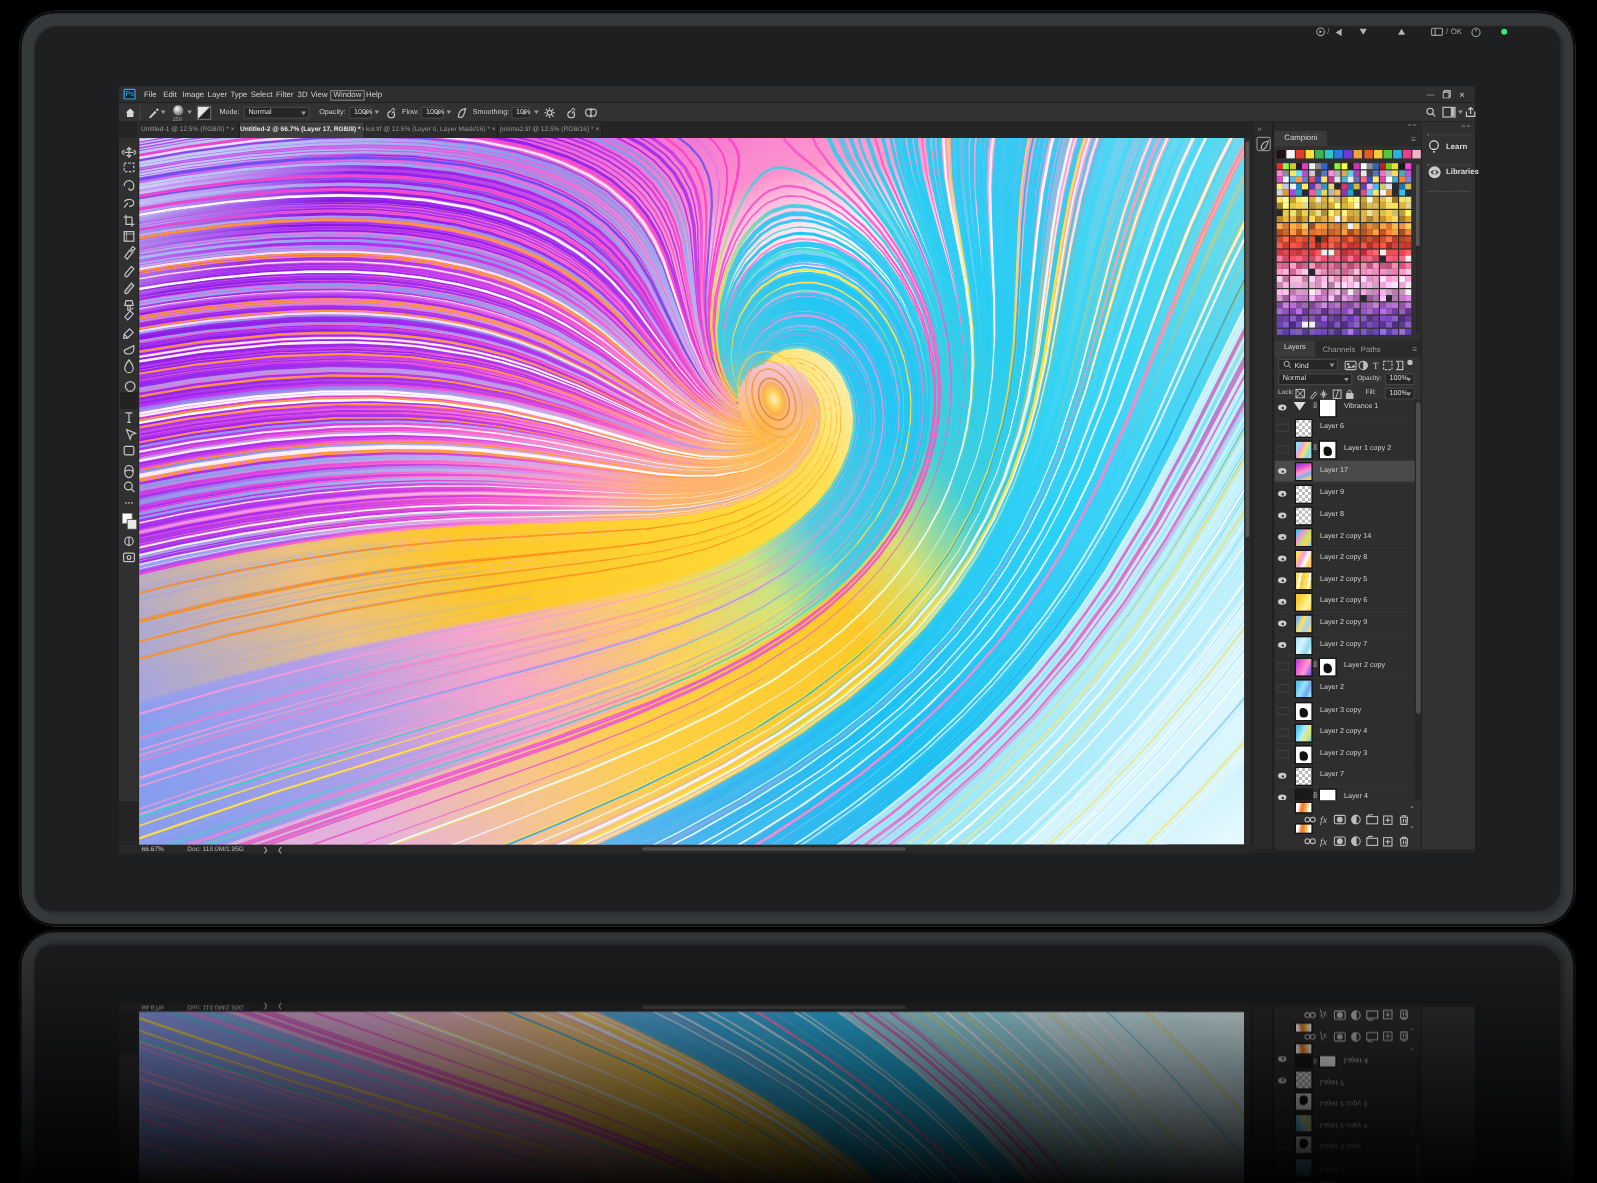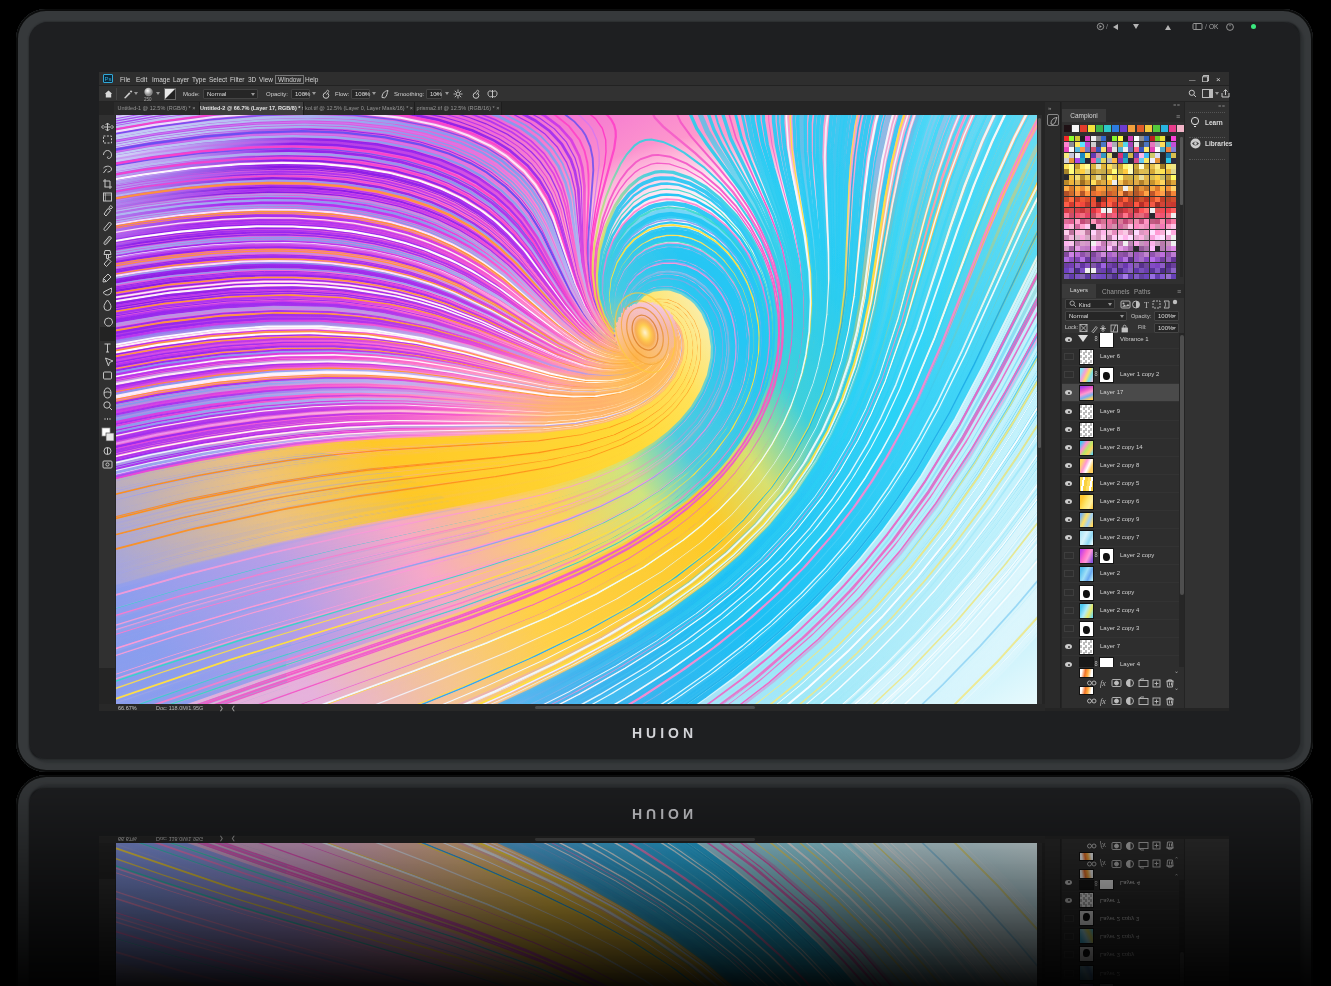--- a/index.html
+++ b/index.html
@@ -63,21 +63,20 @@
         </svg></s>
       <s style="left:123px;top:1px">/</s>
       <s style="left:127px;top:1px;font-size:6.5px;color:#a8a8a8">OK</s>
   <s style="left:143px"><svg width="10" height="10">
           <circle cx="5" cy="5" r="3.4" fill="none" stroke="#a0a0a0" stroke-width="0.9"></circle>
           <line x1="5" y1="0.5" x2="5" y2="4" stroke="#1e1f21" stroke-width="2"></line>
           <line x1="5" y1="1" x2="5" y2="4.2" stroke="#a0a0a0" stroke-width="0.9"></line>
         </svg></s>
   <s class="dots" style="left:169px;top:2px"></s>
  </div>
- <div class="huion">HUION</div>
  <div class="ps">
   <div class="mb">
    <span style="position:absolute;left:4px;top:2px;width:10px;height:9px;background:#0b2636;border:1px solid #31a8d8;border-radius:1px;color:#31a8d8;font-size:6px;text-align:center;line-height:9px">Ps</span>
    <b style="left:21px">File</b>
         <b style="left:37px">Edit</b>
         <b style="left:53px">Image</b>
         <b style="left:74px">Layer</b>
         <b style="left:93px">Type</b>
         <b style="left:110px">Select</b>
         <b style="left:131px">Filter</b>

